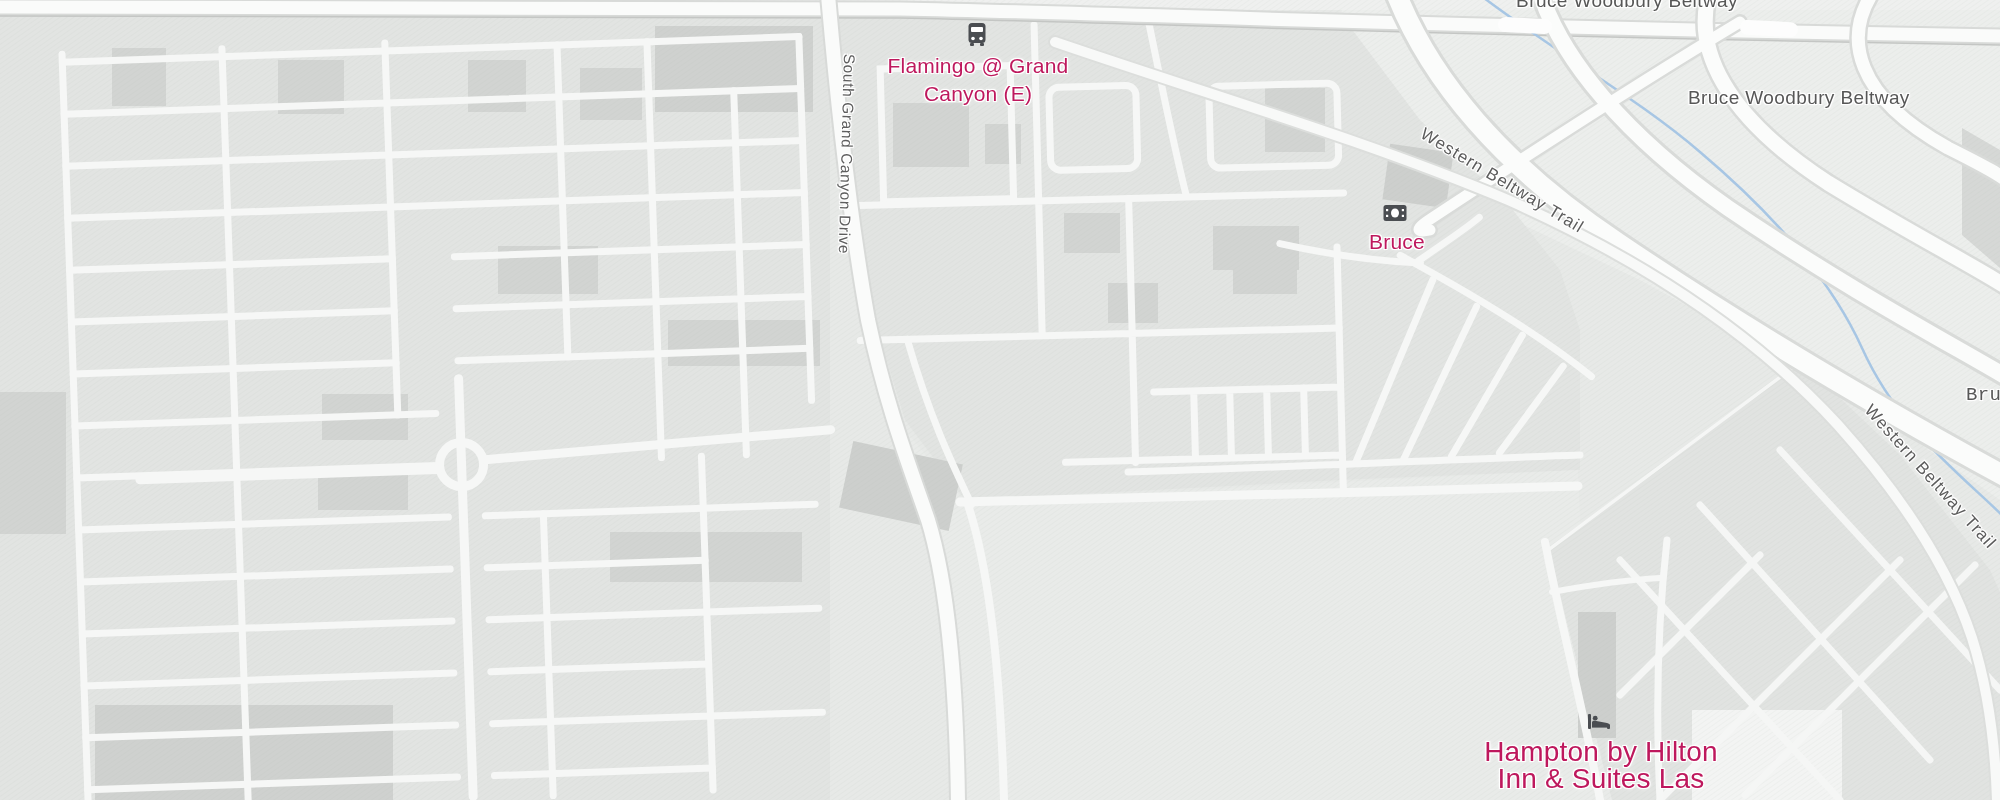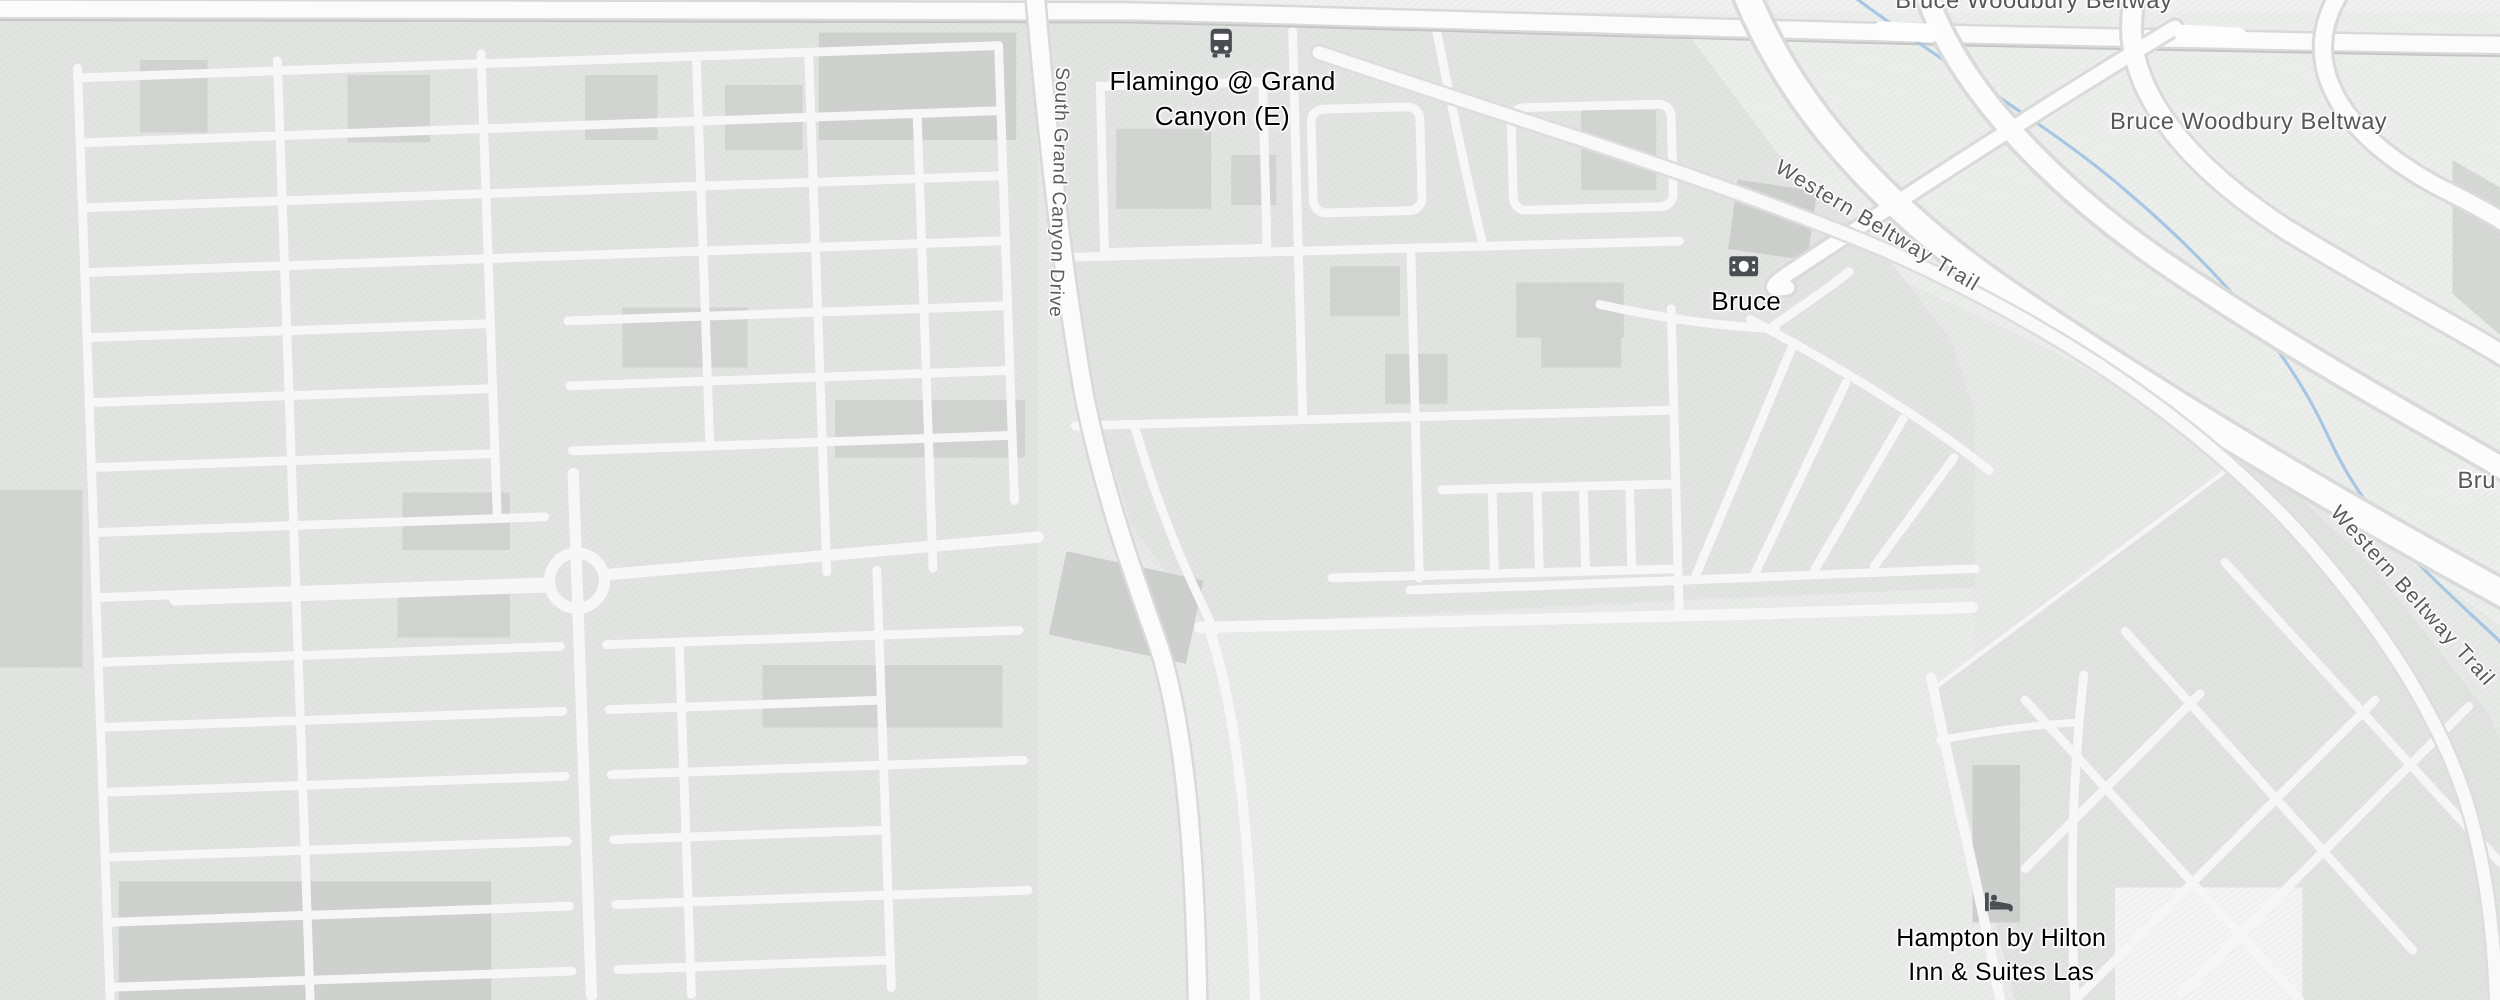--- a/index.html
+++ b/index.html
@@ -3,26 +3,26 @@
 <meta charset="utf-8">
 <style>
   html,body{margin:0;padding:0;background:#e7e9e7;}
   body{width:2000px;height:800px;overflow:hidden;position:relative;
        font-family:"Liberation Sans", sans-serif;}
   .map{position:absolute;inset:0;width:2000px;height:800px;}
   .map svg{position:absolute;left:0;top:0;}
   .lbl{position:absolute;white-space:nowrap;
        text-shadow:-1px -1px 0 #fff,1px -1px 0 #fff,-1px 1px 0 #fff,1px 1px 0 #fff,
                    0 0 3px #fff,0 0 5px #fff;}
-  .poi{color:#000000;font-size:21px;line-height:28px;text-align:center;letter-spacing:.2px;}
+  .poi{color:#be185d;font-size:21px;line-height:28px;text-align:center;letter-spacing:.2px;}
   .road{color:#575757;font-size:19px;letter-spacing:.4px;}
   .trail{color:#5c5c5c;font-size:17px;letter-spacing:1.1px;}
   .center{transform:translateX(-50%);}
   .icon{position:absolute;}
-  .hotel-lbl{font-size:20px;line-height:27px;}
+  .hotel-lbl{font-size:28px;line-height:27px;}
 </style>
 </head>
 <body>
 
 <div class="map">
 
 <svg width="2000" height="800" viewBox="0 0 2000 800">
   <defs>
     <pattern id="hatch" width="4" height="4" patternUnits="userSpaceOnUse" patternTransform="rotate(55)">
       <line x1="0" y1="0" x2="0" y2="4" stroke="#aab0aa" stroke-width="1" opacity="0.16"></line>
@@ -177,21 +177,21 @@
 
 <div class="lbl poi center hotel-lbl" style="left:1601px;top:738px;">
   <div>Hampton by Hilton</div>
   <div>Inn &amp; Suites Las</div>
 </div>
 
 <div class="lbl road center" style="left:1627px;top:-10px;">Bruce Woodbury Beltway</div>
 
 <div class="lbl road" style="left:1688px;top:87px;">Bruce Woodbury Beltway</div>
 
-<div class="lbl road" style="left:1966px;top:374px;">Bru</div>
+<div class="lbl road" style="left:1966px;top:384px;font-family:Liberation Mono, monospace;">Bru</div>
 
 <div class="lbl trail" style="left:1502px;top:181px;transform:translate(-50%,-50%) rotate(31deg);">Western Beltway Trail</div>
 
 <div class="lbl trail" style="left:1930px;top:477px;transform:translate(-50%,-50%) rotate(48deg);">Western Beltway Trail</div>
 
 <div class="lbl" style="left:858px;top:54px;transform-origin:0 0;transform:rotate(91.5deg);
      color:#5e5e5e;font-size:15.5px;letter-spacing:.6px;">South Grand Canyon Drive</div>
 
 </div>
 

